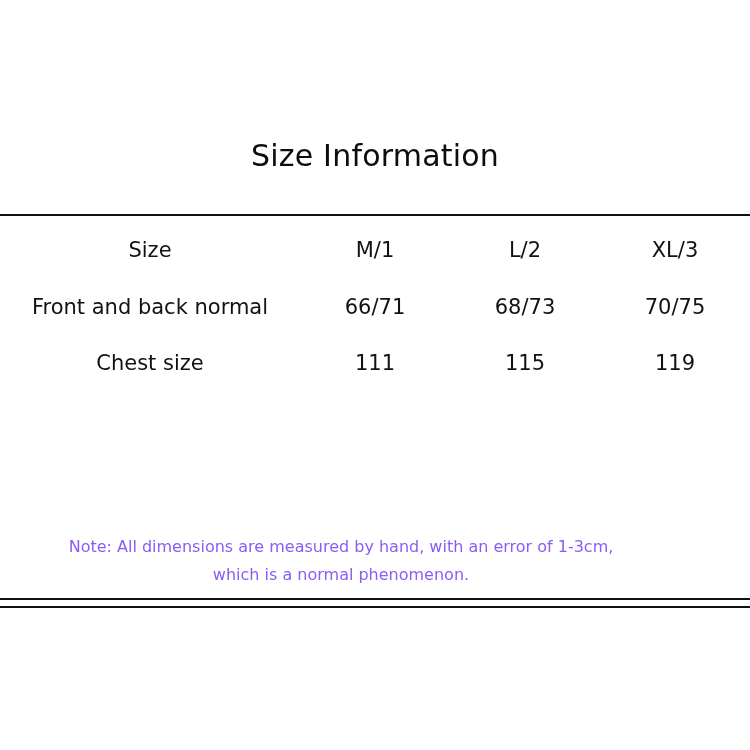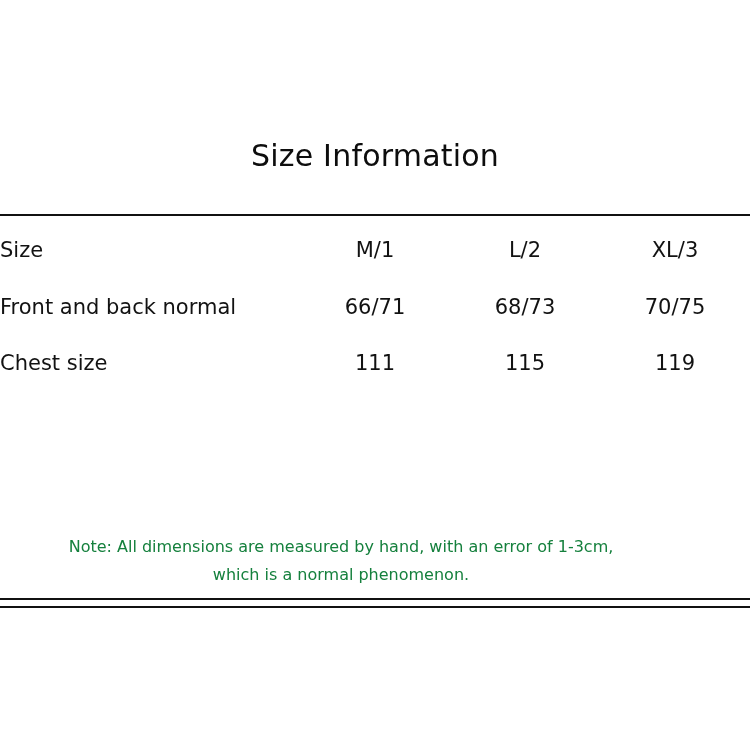--- a/index.html
+++ b/index.html
@@ -54,39 +54,39 @@
     padding: 0;
     font-size: 21px;
     font-weight: 400;
     color: #121212;
     height: 55px;
     vertical-align: middle;
   }
   td.label-col {
     width: 290px;
     padding-left: 20px;
-    text-align: left;
+    text-align: center;
   }
   td.val-col {
     width: 145px;
     text-align: center;
   }
   tr.row-header td { height: 56px; }
   tr.row-1 td { height: 57px; }
   tr.row-2 td { height: 56px; margin-left: 42px; }
   tr.row-3 td { height: 55px; }
   tr.row-4 td { height: 57px; }
 
   .note {
     position: absolute;
     left: 0;
     width: 682px;
     text-align: center;
     font-size: 16px;
-    color: #15803d;
+    color: #8b5cf6;
     line-height: 1.0;
   }
   .note-line1 { top: 539px; }
   .note-line2 { top: 567px; }
 </style>
 </head>
 <body>
 
 <div class="page">
 

